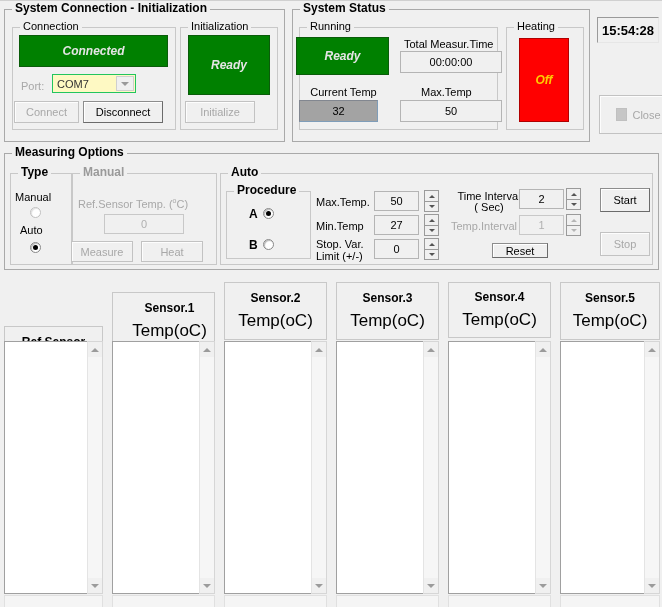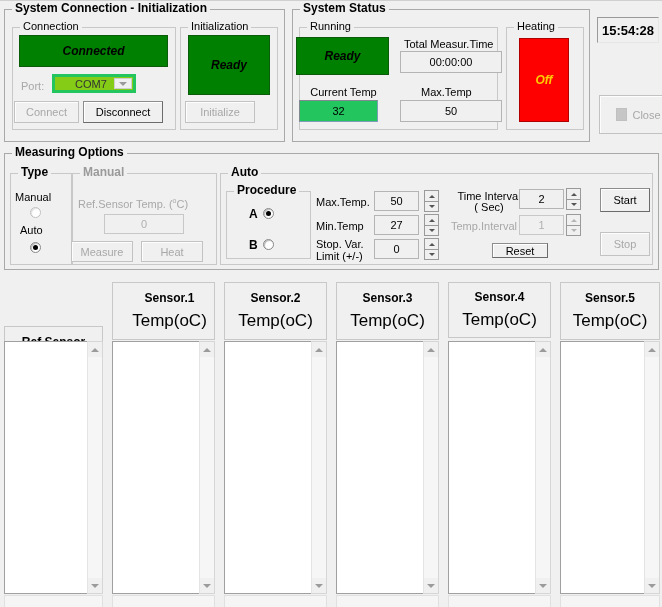--- a/index.html
+++ b/index.html
@@ -31,27 +31,27 @@
   .cap.dis{color:#9a9a9a;font-weight:bold;font-size:12px;top:-8px;line-height:12px;}
 
   
   .ind{
     position:absolute;
     display:flex;align-items:center;justify-content:center;
     font-weight:bold;font-style:italic;font-size:12px;
     box-sizing:border-box;
     border:1px solid #0a5c0a;
   }
-  .ind.green{background:#008000;color:#000000;}
+  .ind.green{background:#008000;color:#e5e5e5;}
   .ind.red{background:#ff0000;color:#ffcc00;border:1px solid #b00000;}
 
   
   .fld{
     position:absolute;box-sizing:border-box;
-    background:#22c55e;
+    background:#a3a3a3;
     border:1px solid #7f9db9;
     border-top-color:#828790;border-left-color:#828790;
     display:flex;align-items:center;justify-content:center;
     font-size:11px;
   }
   .fld.ro{background:#f0f0f0;color:#000;border:1px solid #b4b4b4;}
   .fld.dis{background:#f0f0f0;color:#b0b0b0;border:1px solid #c8c8c8;}
 
   .btn{
     position:absolute;box-sizing:border-box;
@@ -64,23 +64,23 @@
   }
   .btn.dis{color:#a8a8a8;border-color:#c2c2c2;box-shadow:inset 1px 1px 0 #fdfdfd;}
 
   .lbl{position:absolute;font-size:11px;line-height:12px;white-space:nowrap;}
   .lbl.dis{color:#a8a8a8;}
   .lbl.c{text-align:center;}
 
   
   .combo{
     position:absolute;box-sizing:border-box;
-    background:#84cc16;border:3px solid #22c55e;
+    background:#fef9c3;border:1px solid #22c55e;
     display:flex;align-items:center;
-    font-size:11px;padding-left:20px;color:#333;
+    font-size:11px;padding-left:4px;color:#333;
   }
   .combo .arrow{
     position:absolute;right:1px;top:1px;bottom:1px;width:16px;
     background:#f0f0f0;border:1px solid #cfcfcf;
     display:flex;align-items:center;justify-content:center;
   }
   .tri-d{width:0;height:0;border-left:4px solid transparent;border-right:4px solid transparent;border-top:4px solid #9a9a9a;}
   .tri-u{width:0;height:0;border-left:3px solid transparent;border-right:3px solid transparent;border-bottom:3px solid #555;}
   .tri-dn{width:0;height:0;border-left:3px solid transparent;border-right:3px solid transparent;border-top:3px solid #555;}
   .tri-u.dis{border-bottom-color:#b5b5b5;}
@@ -356,21 +356,21 @@
   <div class="sb" style="left:87px;top:340px;height:253px;">
     <div class="arr t">
         <span class="sb-tri-u"></span>
       </div>
     <div class="arr b">
         <span class="sb-tri-d"></span>
       </div>
   </div>
   <div class="hscroll" style="left:4px;top:594px;width:99px;"></div>
 
-  <div class="sensor-head" style="left:112px;top:281px;width:103px;height:58px;padding-left:12px;">
+  <div class="sensor-head" style="left:112px;top:291px;width:103px;height:58px;padding-left:12px;">
     <span class="nm">Sensor.1</span>
     <span class="un">Temp(oC)</span>
   </div>
   <div class="listbox" style="left:112px;top:340px;width:92px;height:253px;"></div>
   <div class="sb" style="left:199px;top:340px;height:253px;">
     <div class="arr t">
         <span class="sb-tri-u"></span>
       </div>
     <div class="arr b">
         <span class="sb-tri-d"></span>

